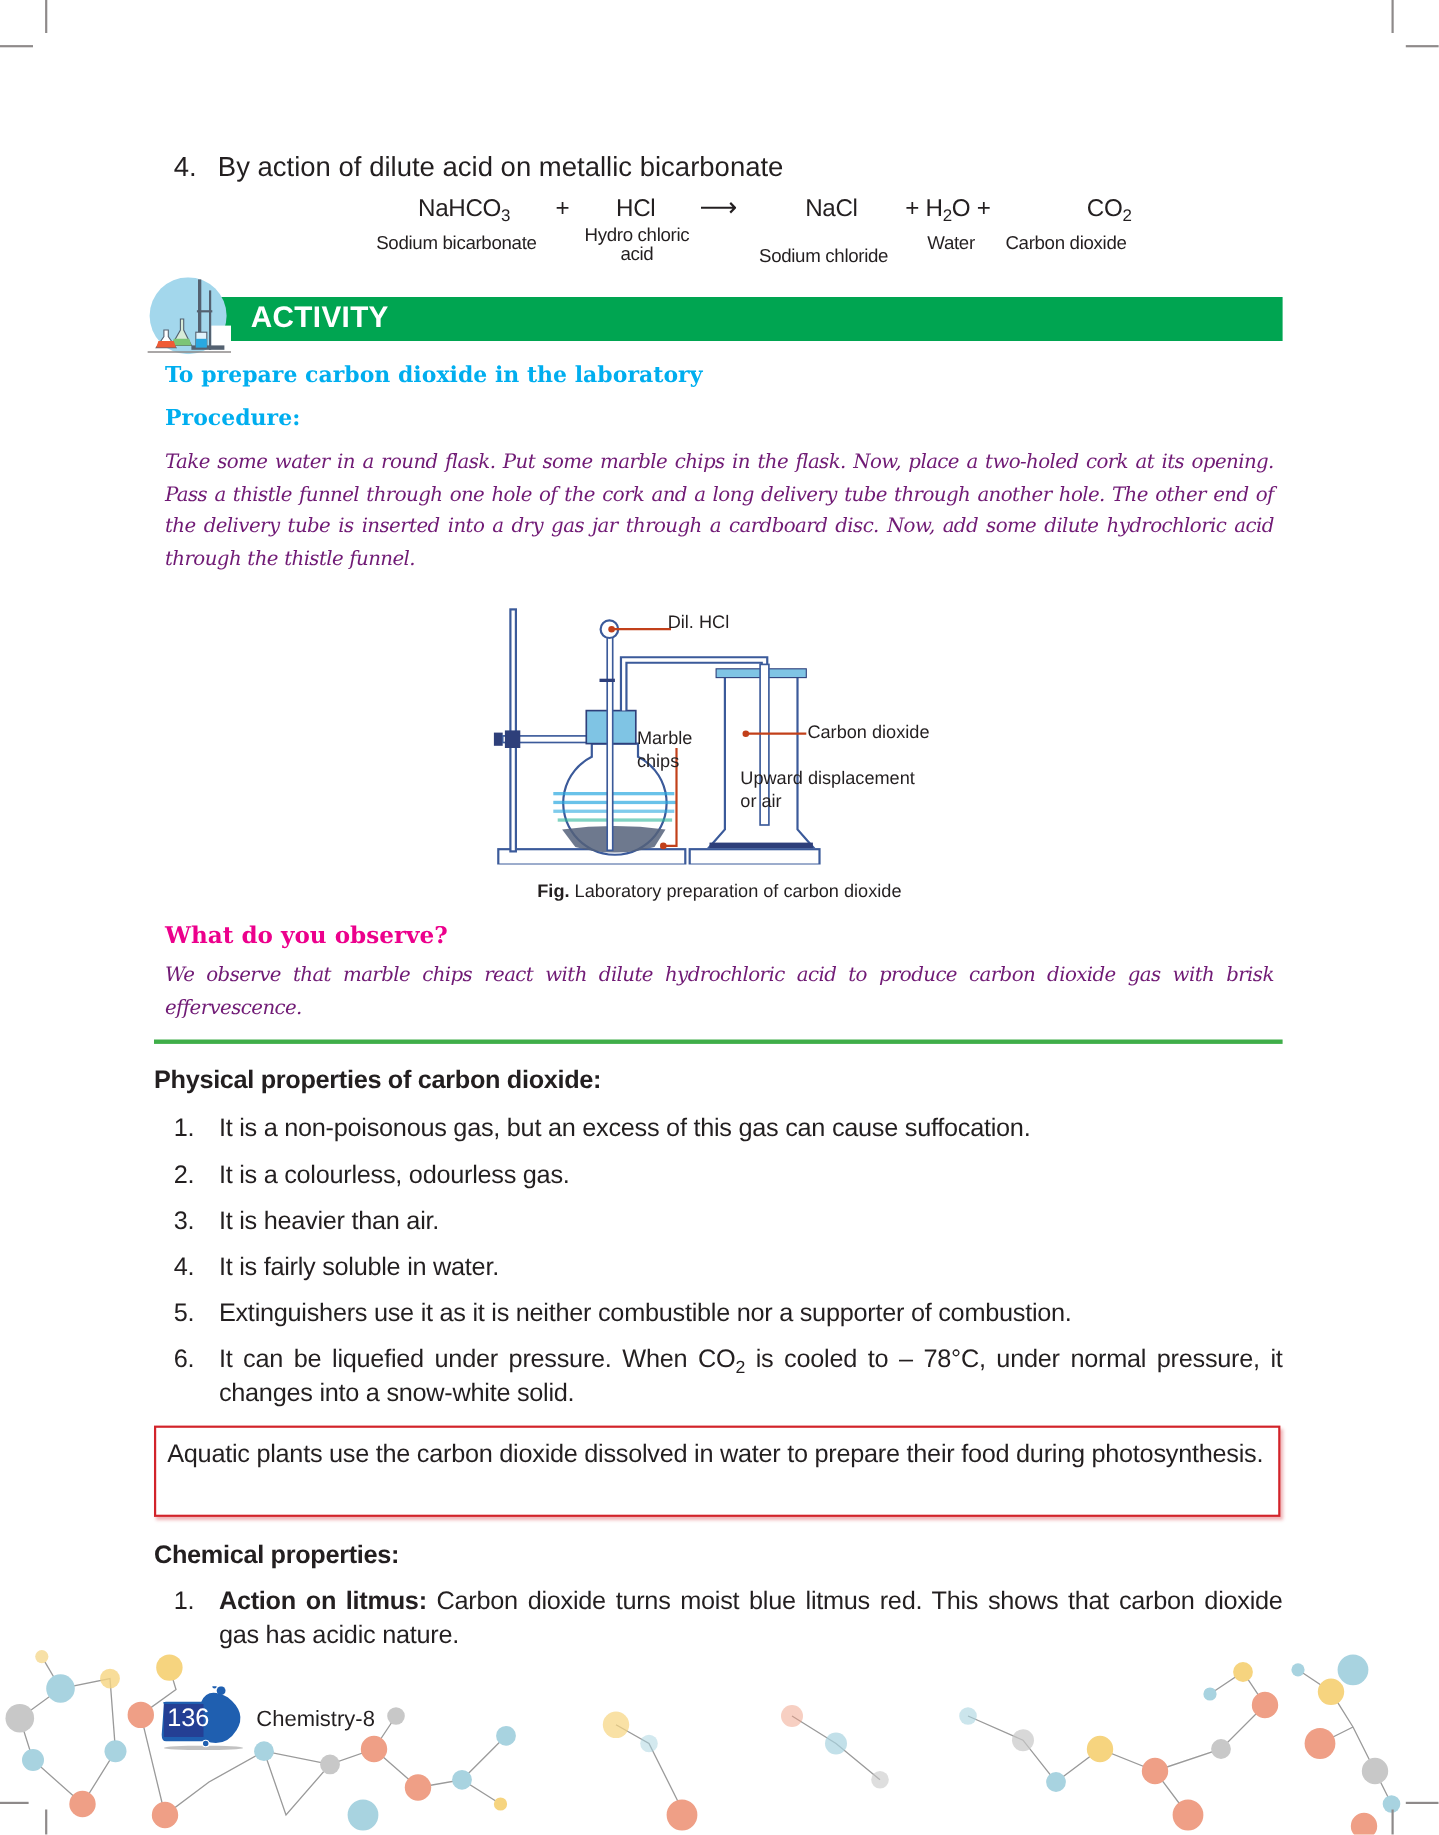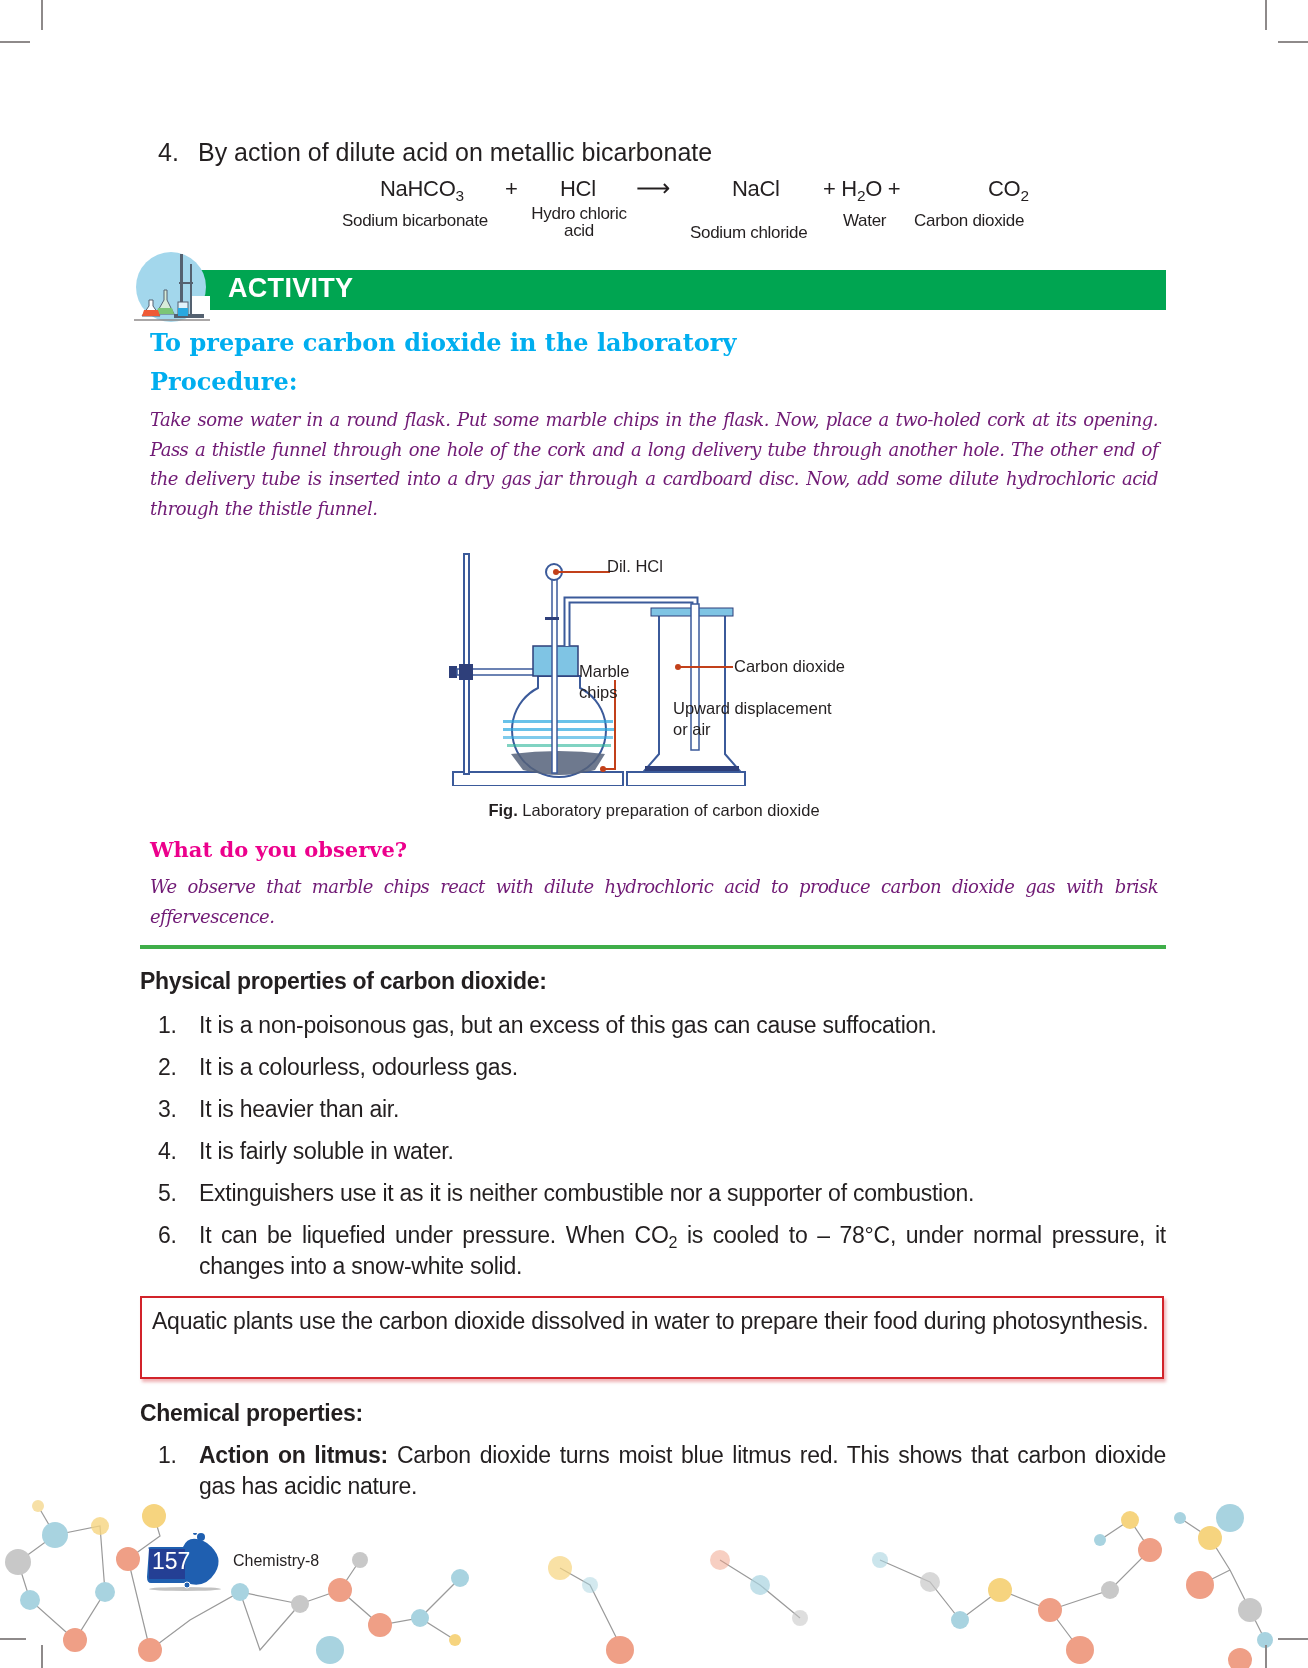--- a/index.html
+++ b/index.html
@@ -13,21 +13,21 @@
   .heading4 .num { display:inline-block; width:40px; }
 
   .eq { position:absolute; font-size:22px; white-space:nowrap; }
   .eqname { position:absolute; font-size:17px; text-align:center; white-space:nowrap; line-height:17px; }
   sub { font-size:0.7em; vertical-align:-0.3em; line-height:0; }
 
   .activity-bar { left:182px; top:270px; width:984px; height:40px; background:#00a551; }
   .activity-label { left:228px; top:273px; color:#ffffff; font-weight:bold; font-size:27px; letter-spacing:0.3px; }
   .activity-icon { left:134px; top:252px; width:76px; height:70px; }
 
-  .blue-head { color:#00aeef; font-weight:bold; font-size:24px; font-family:"DejaVu Serif", serif; }
+  .blue-head { color:#00aeef; font-weight:bold; font-size:20px; font-family:"DejaVu Serif", serif; }
   .pink-head { color:#ec008c; font-weight:bold; font-size:21px; font-family:"DejaVu Serif", serif; }
 
   .para { position:absolute; left:150px; width:1008px; font-family:"DejaVu Serif", serif; font-size:18px;
           line-height:29.7px; text-align:justify; color:#701a75; letter-spacing:-0.55px; word-spacing:0.5px;font-style:italic; }
 
   .diagram { left:445px; top:548px; width:430px; height:238px; }
   .dlabel { position:absolute; font-size:16.5px; color:#231f20; white-space:nowrap; line-height:21px; }
   .caption { left:0; width:1308px; top:801px; text-align:center; font-size:16.5px; }
   .caption b { font-weight:bold; }
 
@@ -40,21 +40,21 @@
   .list .item .num { position:absolute; left:0; top:0; }
   .list .item .txt { position:absolute; left:41px; width:967px; text-align:justify; text-align-last:left; }
 
   .note-box { left:140px; top:1296px; width:1020px; height:79px; border:2px solid #d2232a;
               box-shadow:2px 3px 3px rgba(210,35,42,0.35); }
   .note-text { position:absolute; left:10px; top:7px; width:1000px; font-size:23px; line-height:32px; letter-spacing:-0.25px; }
 
   .footer-art { left:0; top:1500px; width:1308px; height:168px; }
   .badge { left:145px; top:1533px; width:80px; height:58px; }
   .badge-num { left:152px; top:1548px; color:#ffffff; font-size:23px; }
-  .footer-book { left:233px; top:1552px; font-size:16px; color:#231f20; }
+  .footer-book { left:233px; top:1552px; font-size:20px; color:#231f20; }
 </style>
 </head>
 <body>
 
 <div class="crop" style="left:41px;top:0;width:2px;height:30px;"></div>
 <div class="crop" style="left:0;top:41px;width:30px;height:2px;"></div>
 <div class="crop" style="left:1265px;top:0;width:2px;height:30px;"></div>
 <div class="crop" style="left:1278px;top:41px;width:30px;height:2px;"></div>
 
 <div class="abs heading4">
@@ -264,14 +264,14 @@
 </svg>
 
 <svg class="abs badge" viewBox="0 0 80 58">
   <ellipse cx="40" cy="56" rx="36" ry="2" fill="#9a9a9a" opacity="0.6"></ellipse>
   <path d="M4 16 Q2 14 6 14 L38 14 Q44 0 62 10 Q80 24 70 40 Q60 56 42 50 L6 50 Q2 50 2 44 Z" fill="#1f5fb0"></path>
   <path d="M4 16 L40 16 L40 46 L4 46 Z" fill="#243f94"></path>
   <circle cx="56" cy="4" r="4" fill="#1f5fb0"></circle>
   <circle cx="50" cy="0" r="2" fill="#1f5fb0"></circle>
   <circle cx="42" cy="52" r="3" fill="#1f5fb0" stroke="#ffffff" stroke-width="1"></circle>
 </svg>
-<div class="abs badge-num">157</div>
+<div class="abs badge-num">136</div>
 <div class="abs footer-book">Chemistry-8</div>
 
 </body></html>

